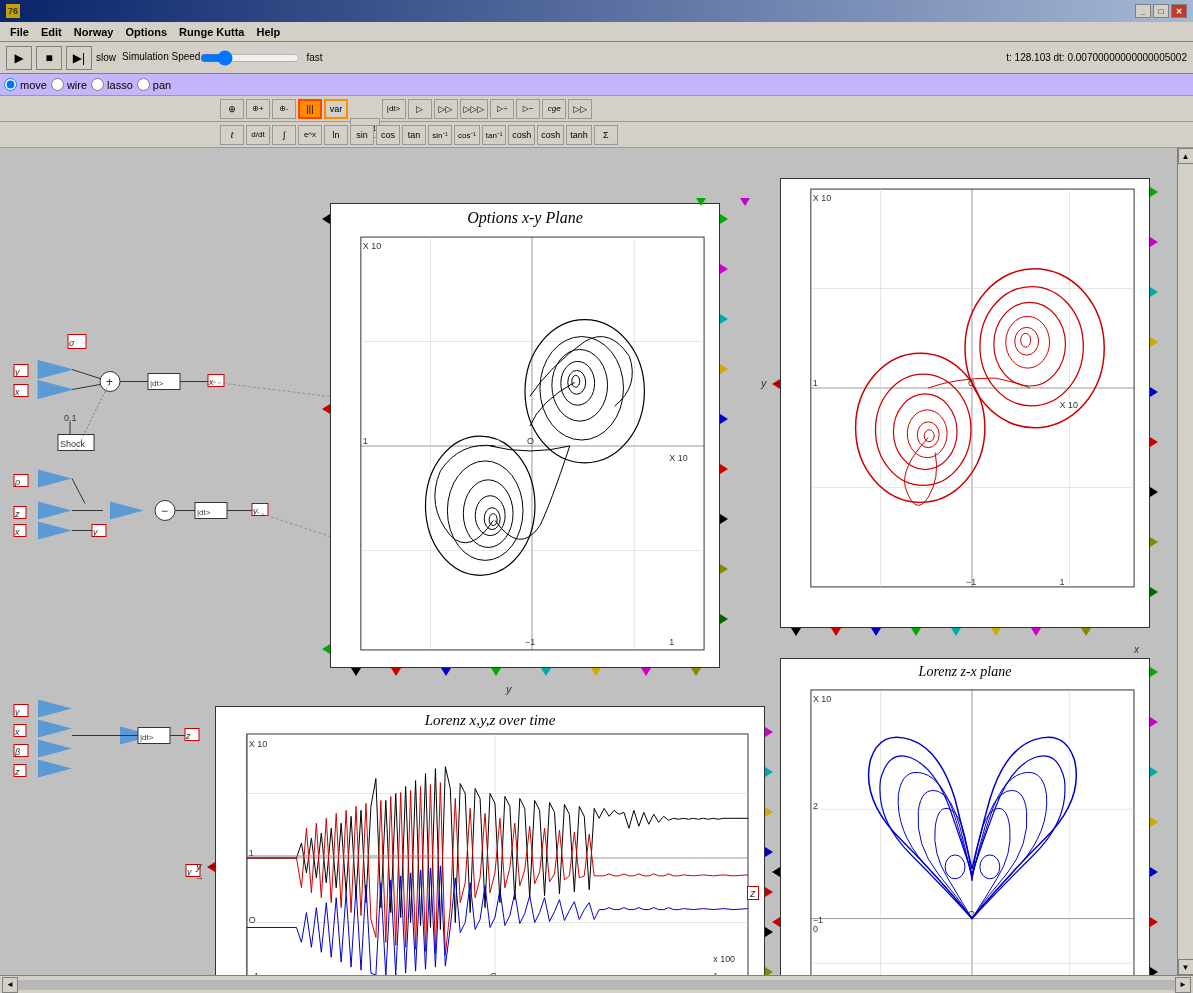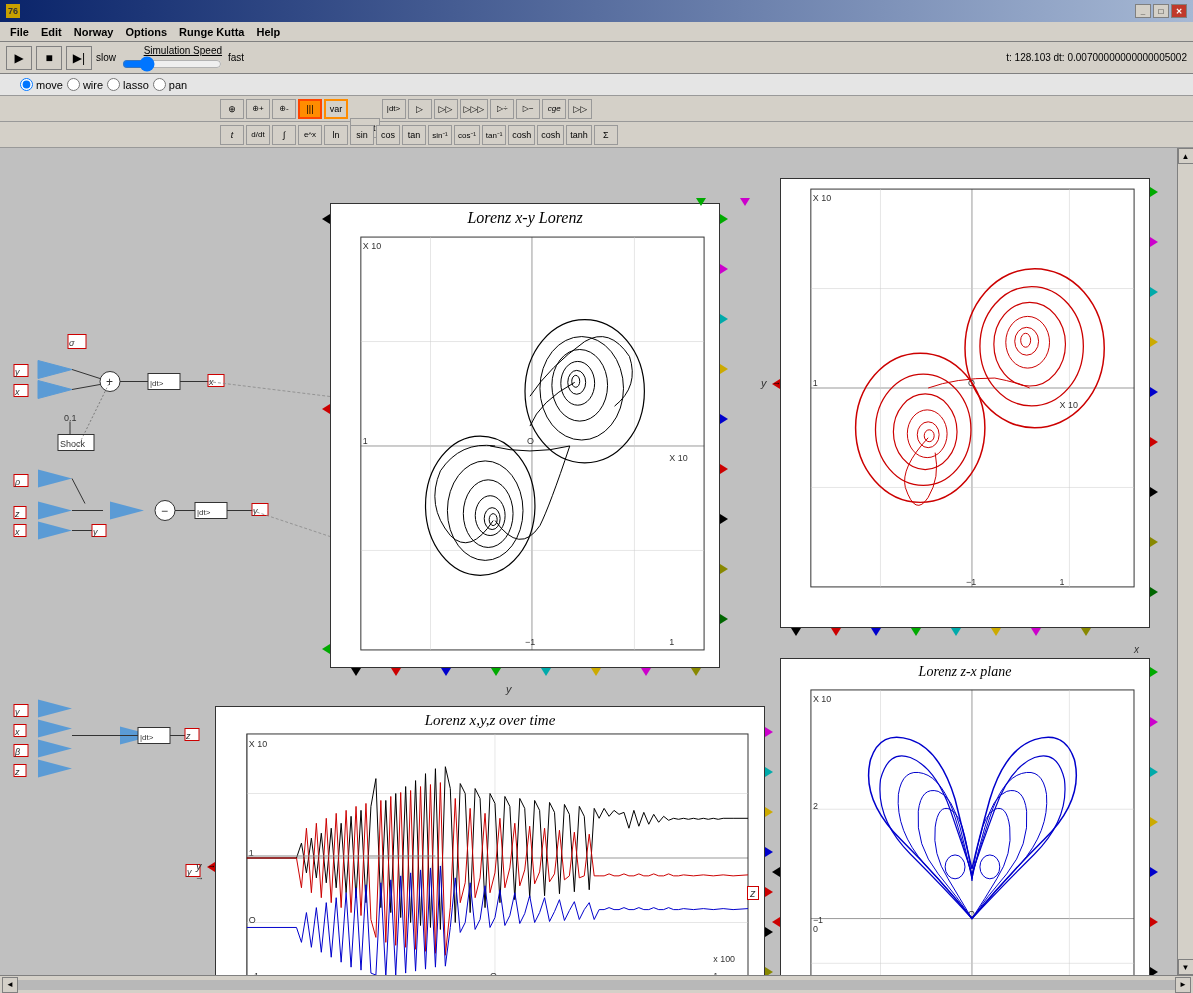--- a/index.html
+++ b/index.html
@@ -81,44 +81,42 @@
       background: #d4d0c8;
       border: 1px solid #808080;
       display: flex; align-items: center; justify-content: center;
       cursor: pointer;
       font-size: 12px;
     }
     #speed-label-slow { font-size: 10px; margin-right: 2px; }
     #speed-label-fast { font-size: 10px; margin-left: 2px; }
     #speed-container {
       display: flex;
-      flex-direction: column;
-      align-items: flex-end;
+      align-items: flex-start;
       font-size: 10px;
-      text-decoration: underline;
     }
     #speed-title { font-size: 10px; margin-bottom: 1px; }
     #speed-slider-row { display: flex; align-items: center; gap: 3px; }
     input[type=range]#speed-slider {
       width: 100px;
       height: 14px;
     }
     #time-display {
       margin-left: auto;
       font-size: 10px;
       color: #000;
     }
 
     
     #mode-bar {
-      background: #e5e5e5;
+      background: #c4b5fd;
       height: 22px;
       display: flex;
       align-items: center;
-      padding: 0 20px;
+      padding: 0 4px;
       gap: 4px;
       border-bottom: 1px solid #999;
     }
     .radio-group { display: flex; align-items: center; gap: 3px; font-size: 11px; }
     .radio-group input { margin: 0; }
 
     
     #icon-bar1 {
       background: #d4d0c8;
       height: 26px;
@@ -471,21 +469,21 @@
       <rect x="160" y="832" width="14" height="12" fill="white" stroke="#cc0000" stroke-width="1"></rect>
       <text x="161" y="842" font-size="9" font-style="italic" fill="#333">x</text>
       <text x="174" y="847" font-size="9" fill="#333">→</text>
 
       <line x1="208" y1="225" x2="330" y2="240" stroke="#888" stroke-width="0.8" stroke-dasharray="3,2"></line>
       <line x1="252" y1="354" x2="330" y2="380" stroke="#888" stroke-width="0.8" stroke-dasharray="3,2"></line>
 
     </svg>
 
     <div class="plot-panel" id="plot-xy">
-      <div class="plot-title">Lorenz x-y Lorenz</div>
+      <div class="plot-title">Options x-y Plane</div>
       <svg class="plot-svg" viewBox="0 0 390 435">
 
         <rect x="30" y="10" width="345" height="415" fill="white" stroke="#333" stroke-width="1"></rect>
 
         <line x1="30" y1="220" x2="375" y2="220" stroke="#333" stroke-width="0.5"></line>
 
         <line x1="202" y1="10" x2="202" y2="425" stroke="#333" stroke-width="0.5"></line>
 
         <line x1="30" y1="115" x2="375" y2="115" stroke="#ccc" stroke-width="0.5"></line>
         <line x1="30" y1="325" x2="375" y2="325" stroke="#ccc" stroke-width="0.5"></line>

